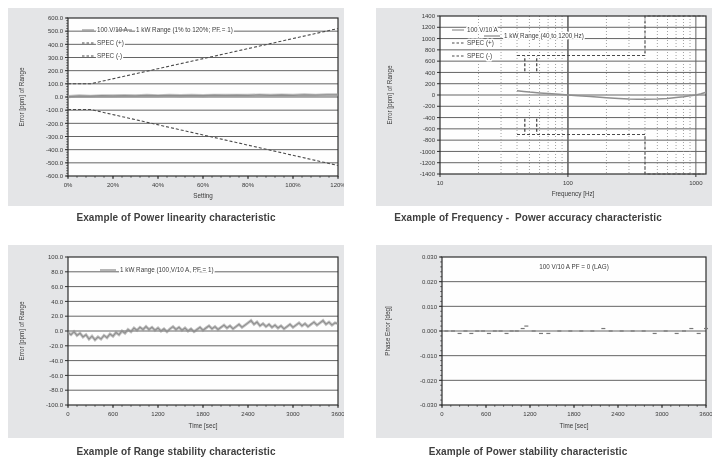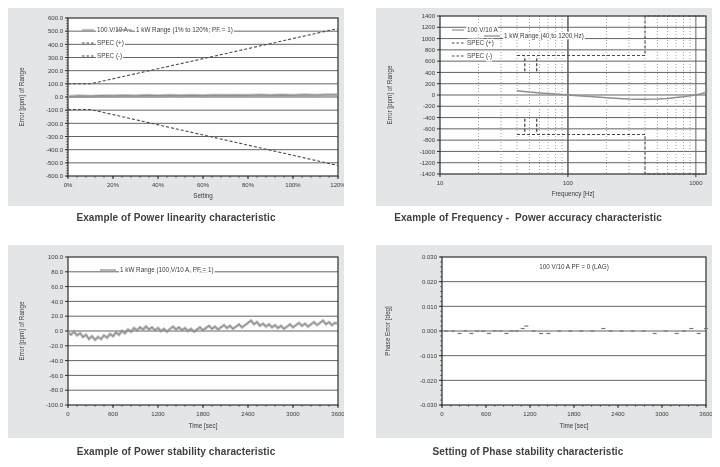--- a/index.html
+++ b/index.html
@@ -543,14 +543,14 @@
         <line x1="328" y1="83.53333333333333" x2="332" y2="83.53333333333333" stroke="#787878" stroke-width="1.2"></line>
       </g>
       <g>
         <text x="198" y="24" text-anchor="middle" font-size="6.3" fill="#3a3a3a" style="paint-order:stroke;stroke:#ffffff;stroke-width:3px;stroke-linejoin:round;font-family:&quot;Liberation Sans&quot;,sans-serif">100 V/10 A PF = 0 (LAG)</text>
       </g>
     </svg>
 </div>
 
 <div class="caption" id="cap-1">Example of Power linearity characteristic</div>
 <div class="caption" id="cap-2">Example of Frequency -  Power accuracy characteristic</div>
-<div class="caption" id="cap-3">Example of Power stability characteristic</div>
-<div class="caption" id="cap-4">Setting of Phase stability characteristic</div>
+<div class="caption" id="cap-3">Example of Range stability characteristic</div>
+<div class="caption" id="cap-4">Example of Power stability characteristic</div>
 
 </body></html>

